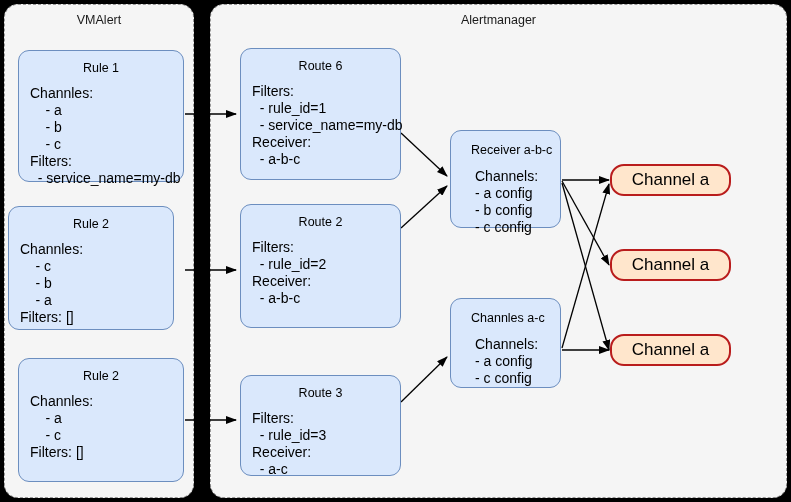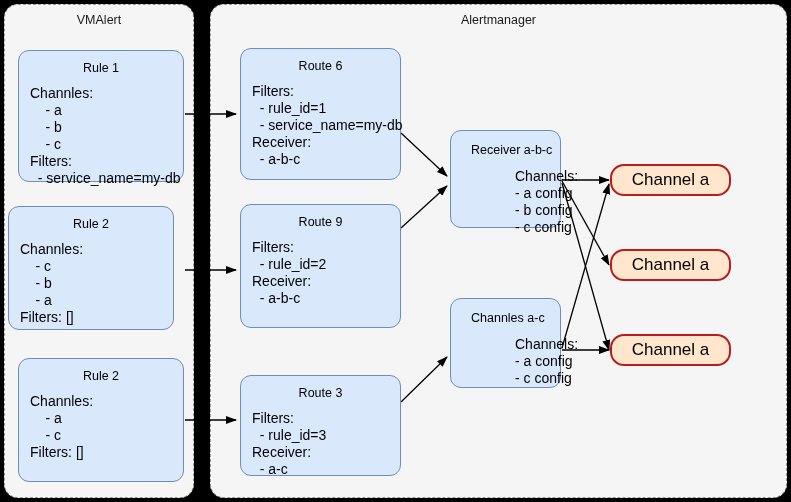--- a/index.html
+++ b/index.html
@@ -62,21 +62,20 @@
     line-height: 17px;
   }
   .node.receiver .ntitle {
     text-align: left;
     padding-left: 20px;
     margin-top: 11px;
   }
   .node.receiver .nbody {
     padding-left: 24px;
     margin-top: 9px;
-    margin-left: 40px;
   }
   .chan {
     position: absolute;
     box-sizing: border-box;
     border-radius: 14px;
     border: 2px solid #b91c1c;
     background: #ffe6cc;
     color: #000000;
     font-size: 17px;
     display: flex;
@@ -151,21 +150,21 @@
   <div class="node" style="left:240px; top:48px; width:161px; height:132px;">
     <div class="ntitle">Route 6</div>
     <div class="nbody">Filters:
   - rule_id=1
   - service_name=my-db
 Receiver:
   - a-b-c</div>
   </div>
 
   <div class="node" style="left:240px; top:204px; width:161px; height:124px;">
-    <div class="ntitle">Route 9</div>
+    <div class="ntitle">Route 2</div>
     <div class="nbody">Filters:
   - rule_id=2
 Receiver:
   - a-b-c</div>
   </div>
 
   <div class="node" style="left:240px; top:355px; width:161px; height:101px;margin-top:20px;">
     <div class="ntitle">Route 3</div>
     <div class="nbody">Filters:
   - rule_id=3

